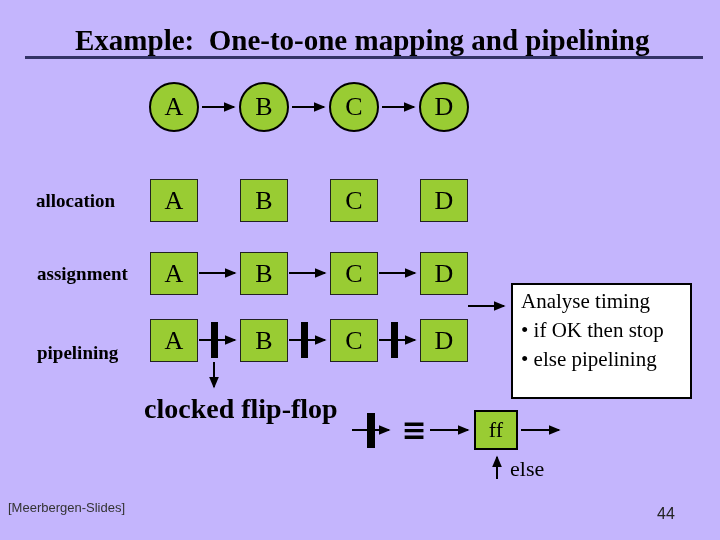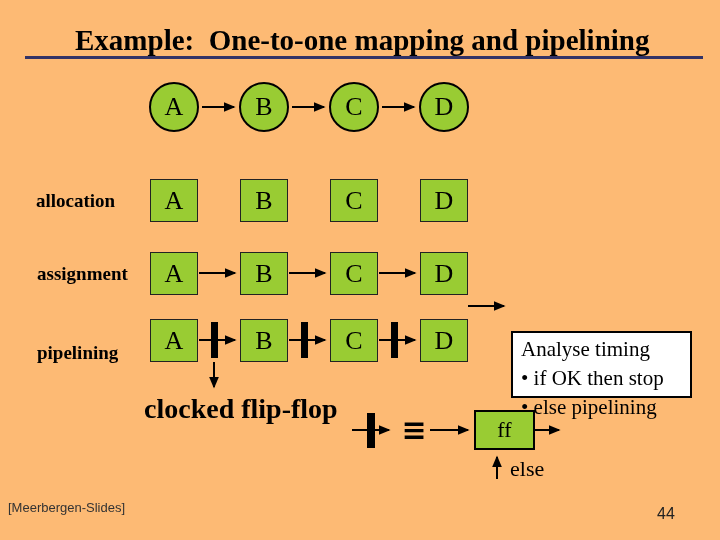--- a/index.html
+++ b/index.html
@@ -1,19 +1,19 @@
 <!DOCTYPE html>
 <html><head>
 <meta charset="utf-8">
 <style>
   html, body { margin: 0; padding: 0; background: #888; }
   .slide {
     position: relative;
     width: 720px; height: 540px;
-    background: #fdba74;
+    background: #c4b5fd;
     overflow: hidden;
     font-family: "Liberation Serif", serif;
   }
   .title {
     position: absolute; left: 75px; top: 24px;
     margin: 0;
     font-size: 29px; font-weight: bold; color: #000;
     white-space: pre;
     letter-spacing: 0px;
   }
@@ -43,33 +43,32 @@
     position: absolute;
     font-size: 19px; font-weight: bold; color: #000;
     line-height: 20px;
   }
   .annot-bold {
     position: absolute;
     font-size: 28px; font-weight: bold; color: #000;
   }
   .analyse-box {
     position: absolute; left: 511px; top: 283px;
-    width: 181px; height: 67px;
+    width: 181px; height: 116px;
     box-sizing: border-box;
     border: 2px solid #000; background: #fff;
     padding: 2px 0 0 8px;
-    margin-top: 48px;
   }
   .analyse-box div {
     font-size: 21px; line-height: 29px; color: #000;
     white-space: nowrap;
   }
   .ff-box {
     position: absolute; left: 474px; top: 410px;
-    width: 61px; height: 40px;
+    width: 44px; height: 40px;
     box-sizing: border-box;
     border: 2px solid #000;
     display: flex; align-items: center; justify-content: center;
     font-size: 22px; color: #000;
   }
   .equiv {
     position: absolute; left: 400px; top: 409px;
     width: 28px; height: 42px; line-height: 42px;
     text-align: center;
     font-family: "DejaVu Sans", sans-serif;

